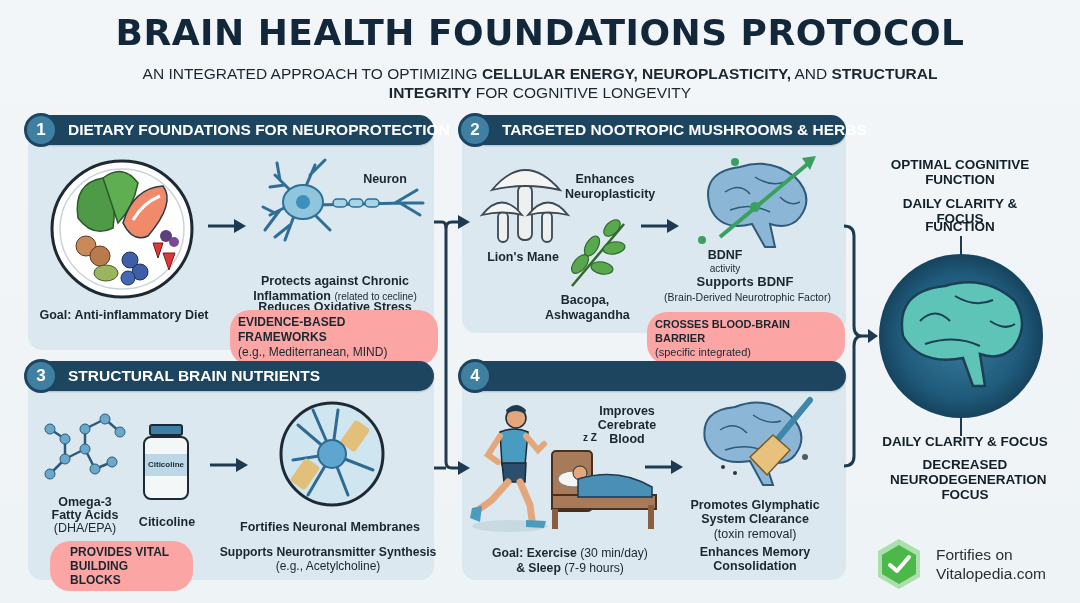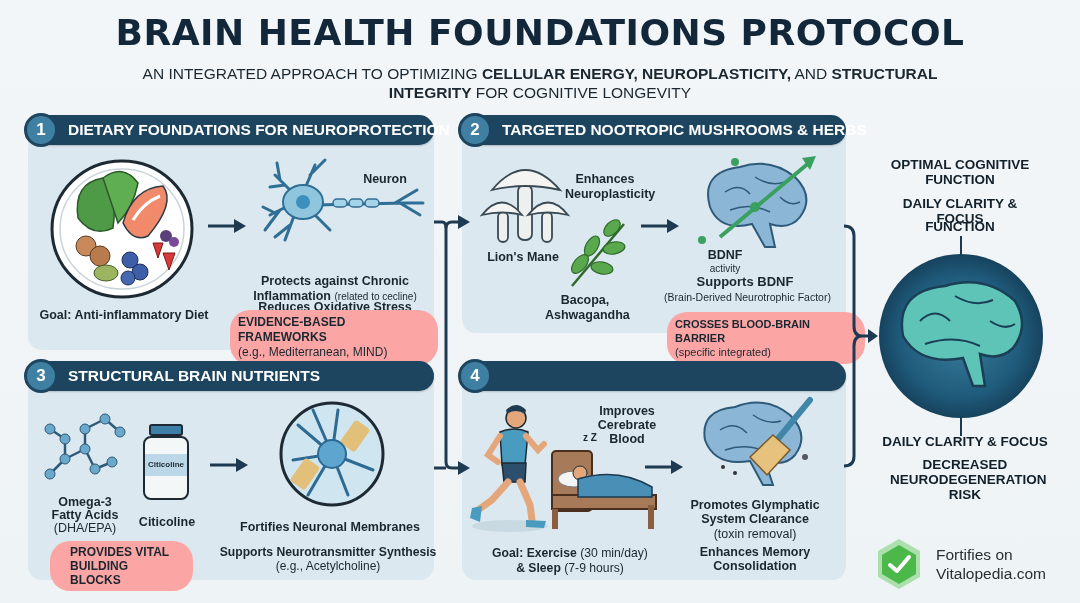--- a/index.html
+++ b/index.html
@@ -151,21 +151,21 @@
   <line x1="30" y1="85" x2="120" y2="10" stroke="#3aa060" stroke-width="4"></line>
   <polygon points="112,6 126,4 120,18" fill="#3aa060"></polygon>
   <circle cx="65" cy="55" r="5" fill="#3aa060"></circle>
     <circle cx="45" cy="10" r="4" fill="#3aa060"></circle>
     <circle cx="12" cy="88" r="4" fill="#3aa060"></circle>
 </svg>
 <div class="txt bold" style="left:700px; top:248px; width:50px;">BDNF</div>
 <div class="txt" style="left:700px; top:261px; width:50px; font-size:10px;">activity</div>
 <div class="txt bold" style="left:660px; top:274px; width:170px; font-size:13px;">Supports BDNF</div>
 <div class="txt" style="left:655px; top:290px; width:185px; font-size:10.5px;">(Brain-Derived Neurotrophic Factor)</div>
-<div class="pill" style="left:647px; top:312px; width:198px; font-size:11px; line-height:14px;margin-left:20px;">
+<div class="pill" style="left:647px; top:312px; width:198px; font-size:11px; line-height:14px;">
   <div class="bold">CROSSES BLOOD-BRAIN BARRIER</div>
   <div>(specific integrated)</div>
 </div>
 
 <div class="panel" style="left:28px; top:374px; width:406px; height:206px;"></div>
 <div class="panel-head" style="left:26px; top:361px; width:408px;">
   <div class="num-badge">3</div>
   <span>STRUCTURAL BRAIN NUTRIENTS</span>
 </div>
 <svg style="position:absolute; left:40px; top:404px;" width="90" height="90" viewBox="0 0 90 90">
@@ -296,21 +296,21 @@
       <stop offset="100%" stop-color="#16435e"></stop>
     </radialGradient>
   </defs>
   <line x1="86" y1="0" x2="86" y2="20" stroke="#1d3a50" stroke-width="2"></line>
   <line x1="86" y1="180" x2="86" y2="200" stroke="#1d3a50" stroke-width="2"></line>
   <circle cx="86" cy="100" r="82" fill="url(#og)"></circle>
   <path d="M28 100 Q20 55 70 50 Q110 38 140 65 Q155 90 138 112 Q125 125 105 118 L110 150 L98 150 L88 122 Q45 130 28 100Z" fill="#5fc4b8" stroke="#1b3f55" stroke-width="2.5"></path>
   <path d="M45 85 Q60 70 75 85 M80 60 Q100 72 118 64 M50 108 Q80 98 105 110 M115 85 Q130 95 140 88" stroke="#1b3f55" stroke-width="2" fill="none"></path>
 </svg>
 <div class="out-text" style="left:880px; top:434px; width:170px;">DAILY CLARITY &amp; FOCUS</div>
-<div class="out-text" style="left:890px; top:457px; width:150px;">DECREASED NEURODEGENERATION RISK</div>
+<div class="out-text" style="left:890px; top:457px; width:150px;">DECREASED NEURODEGENERATION FOCUS</div>
 
 <svg style="position:absolute; left:872px; top:537px;" width="54" height="54" viewBox="0 0 54 54">
   <polygon points="27,2 48,14 48,40 27,52 6,40 6,14" fill="#7fd27b" opacity="0.6"></polygon>
   <polygon points="27,8 44,18 44,37 27,47 10,37 10,18" fill="#4cb84a"></polygon>
   <path d="M18 28 L25 34 L37 20" stroke="#fff" stroke-width="4" fill="none" stroke-linecap="round" stroke-linejoin="round"></path>
 </svg>
 <div style="position:absolute; left:936px; top:545px; font-size:15.5px; line-height:19px; color:#2a2f33;">
   <div>Fortifies on</div>
   <div>Vitalopedia.com</div>
 </div>

